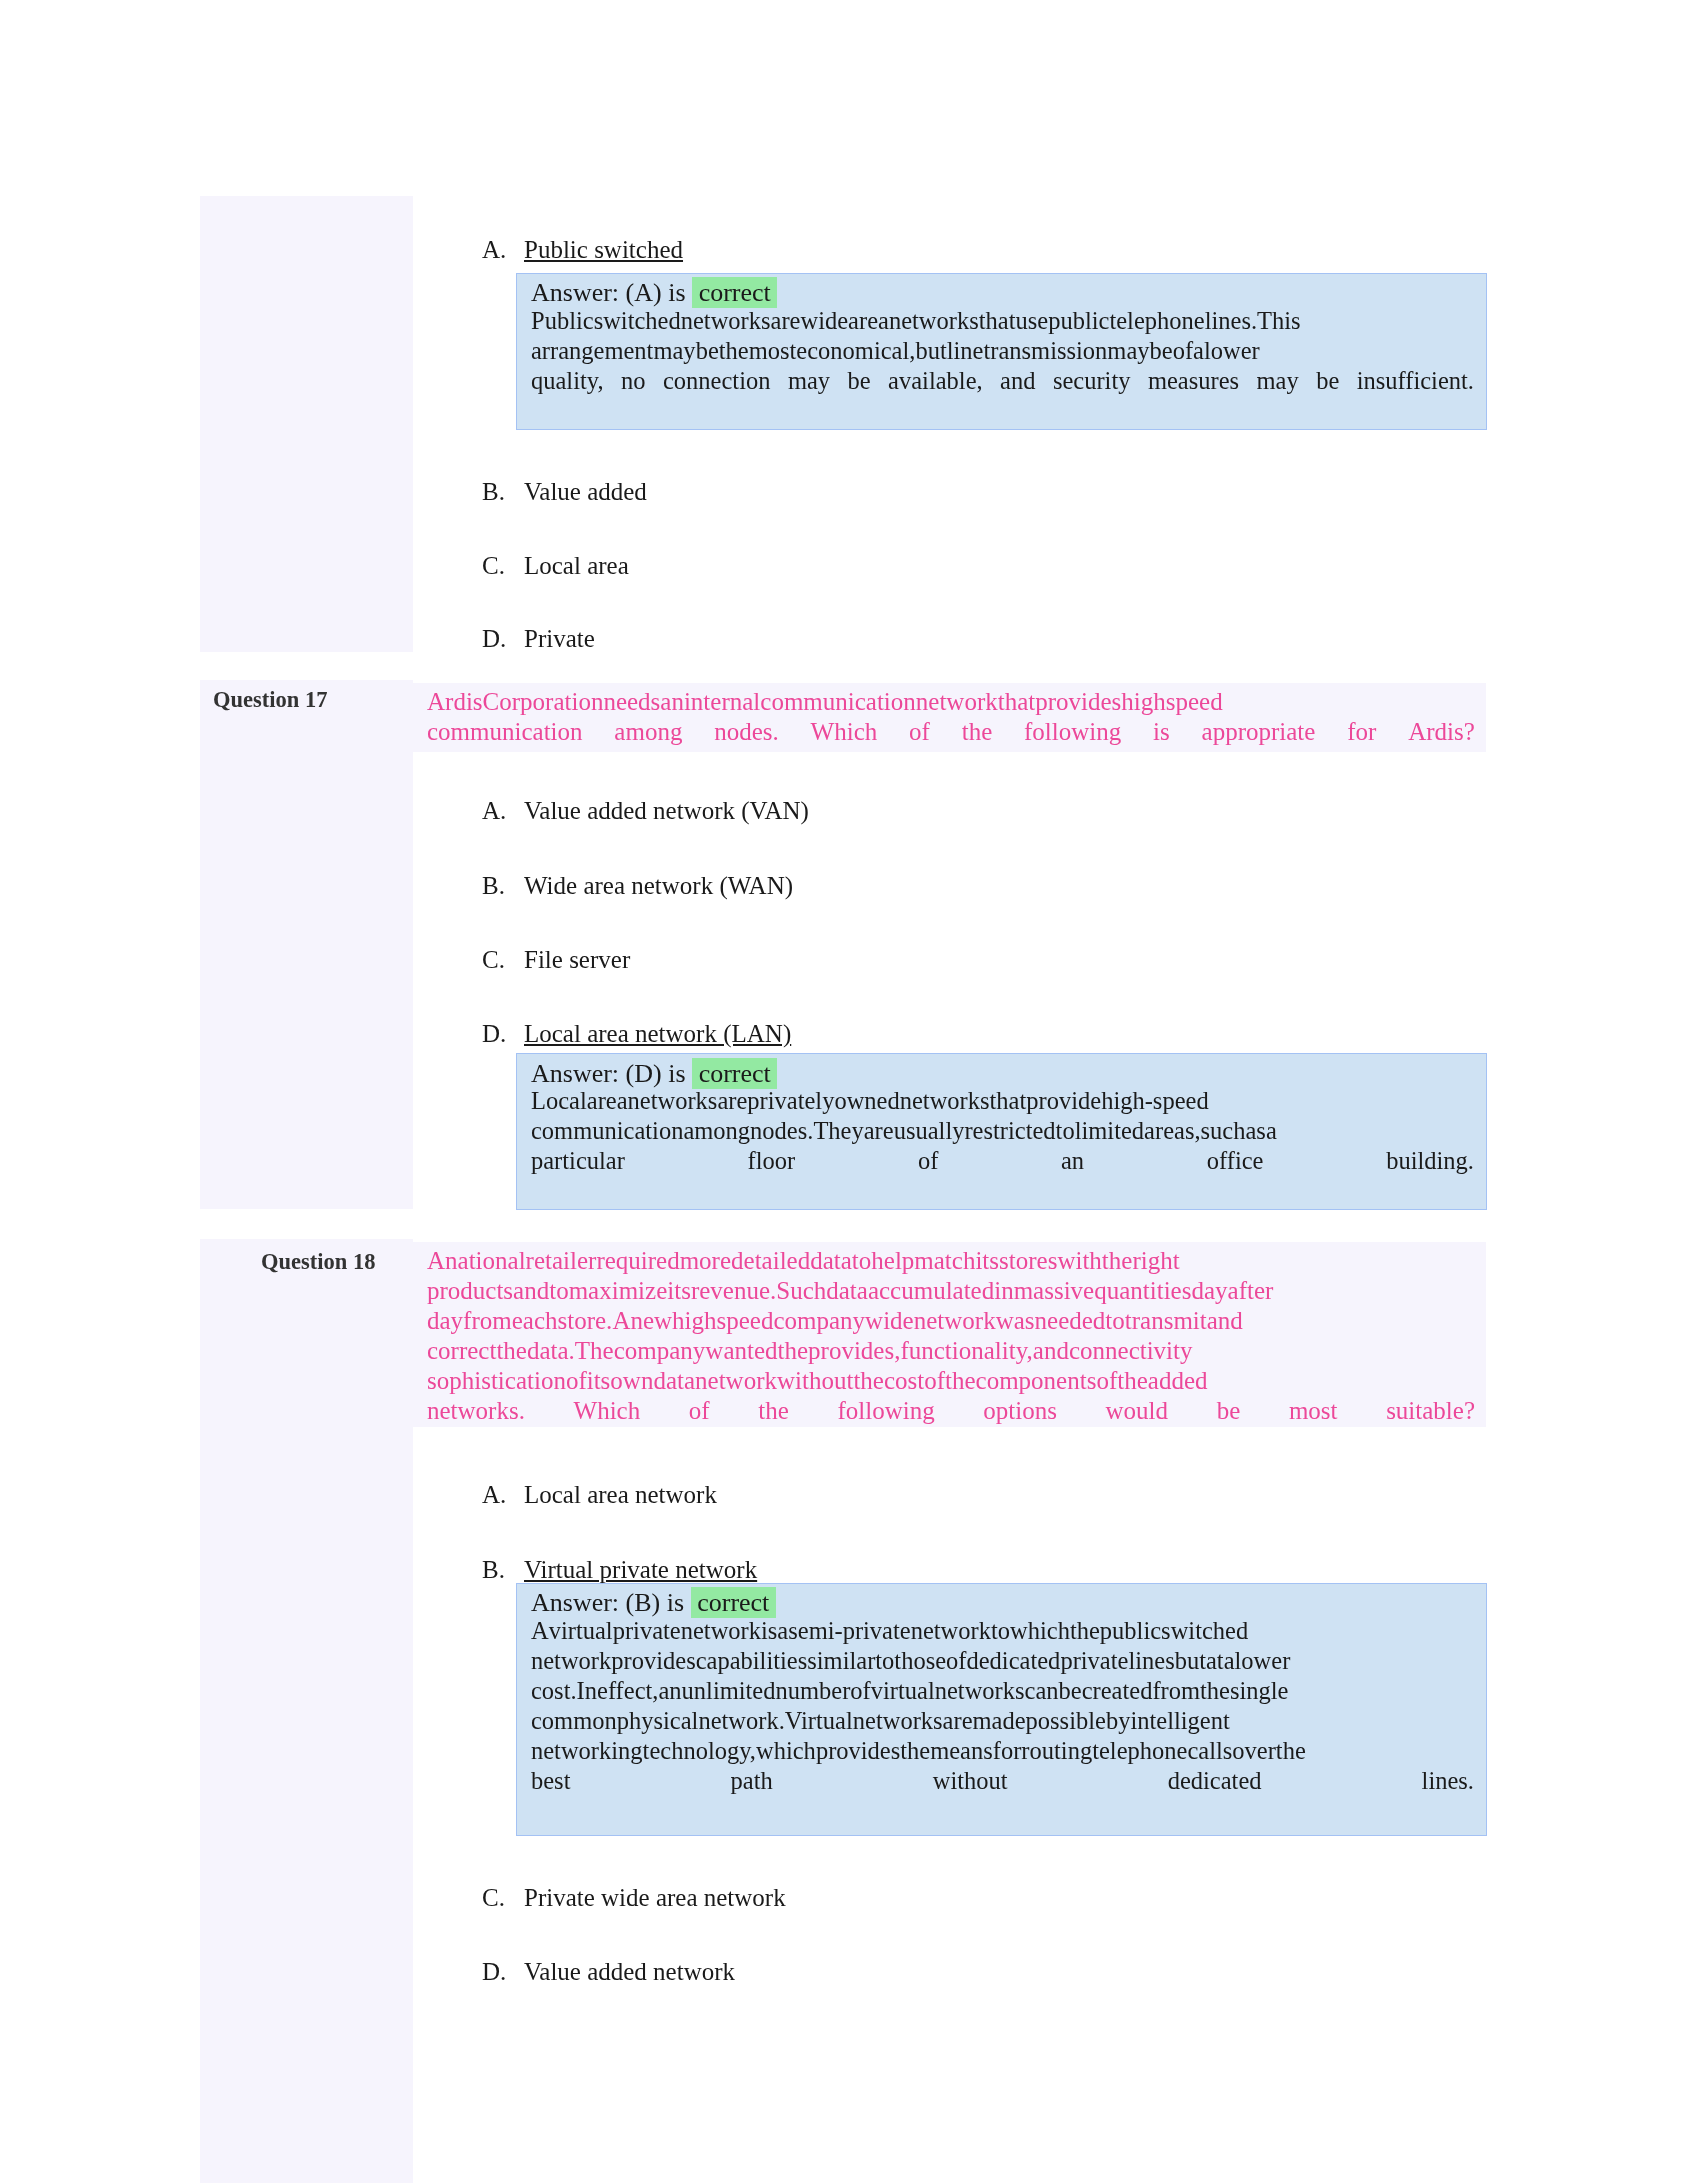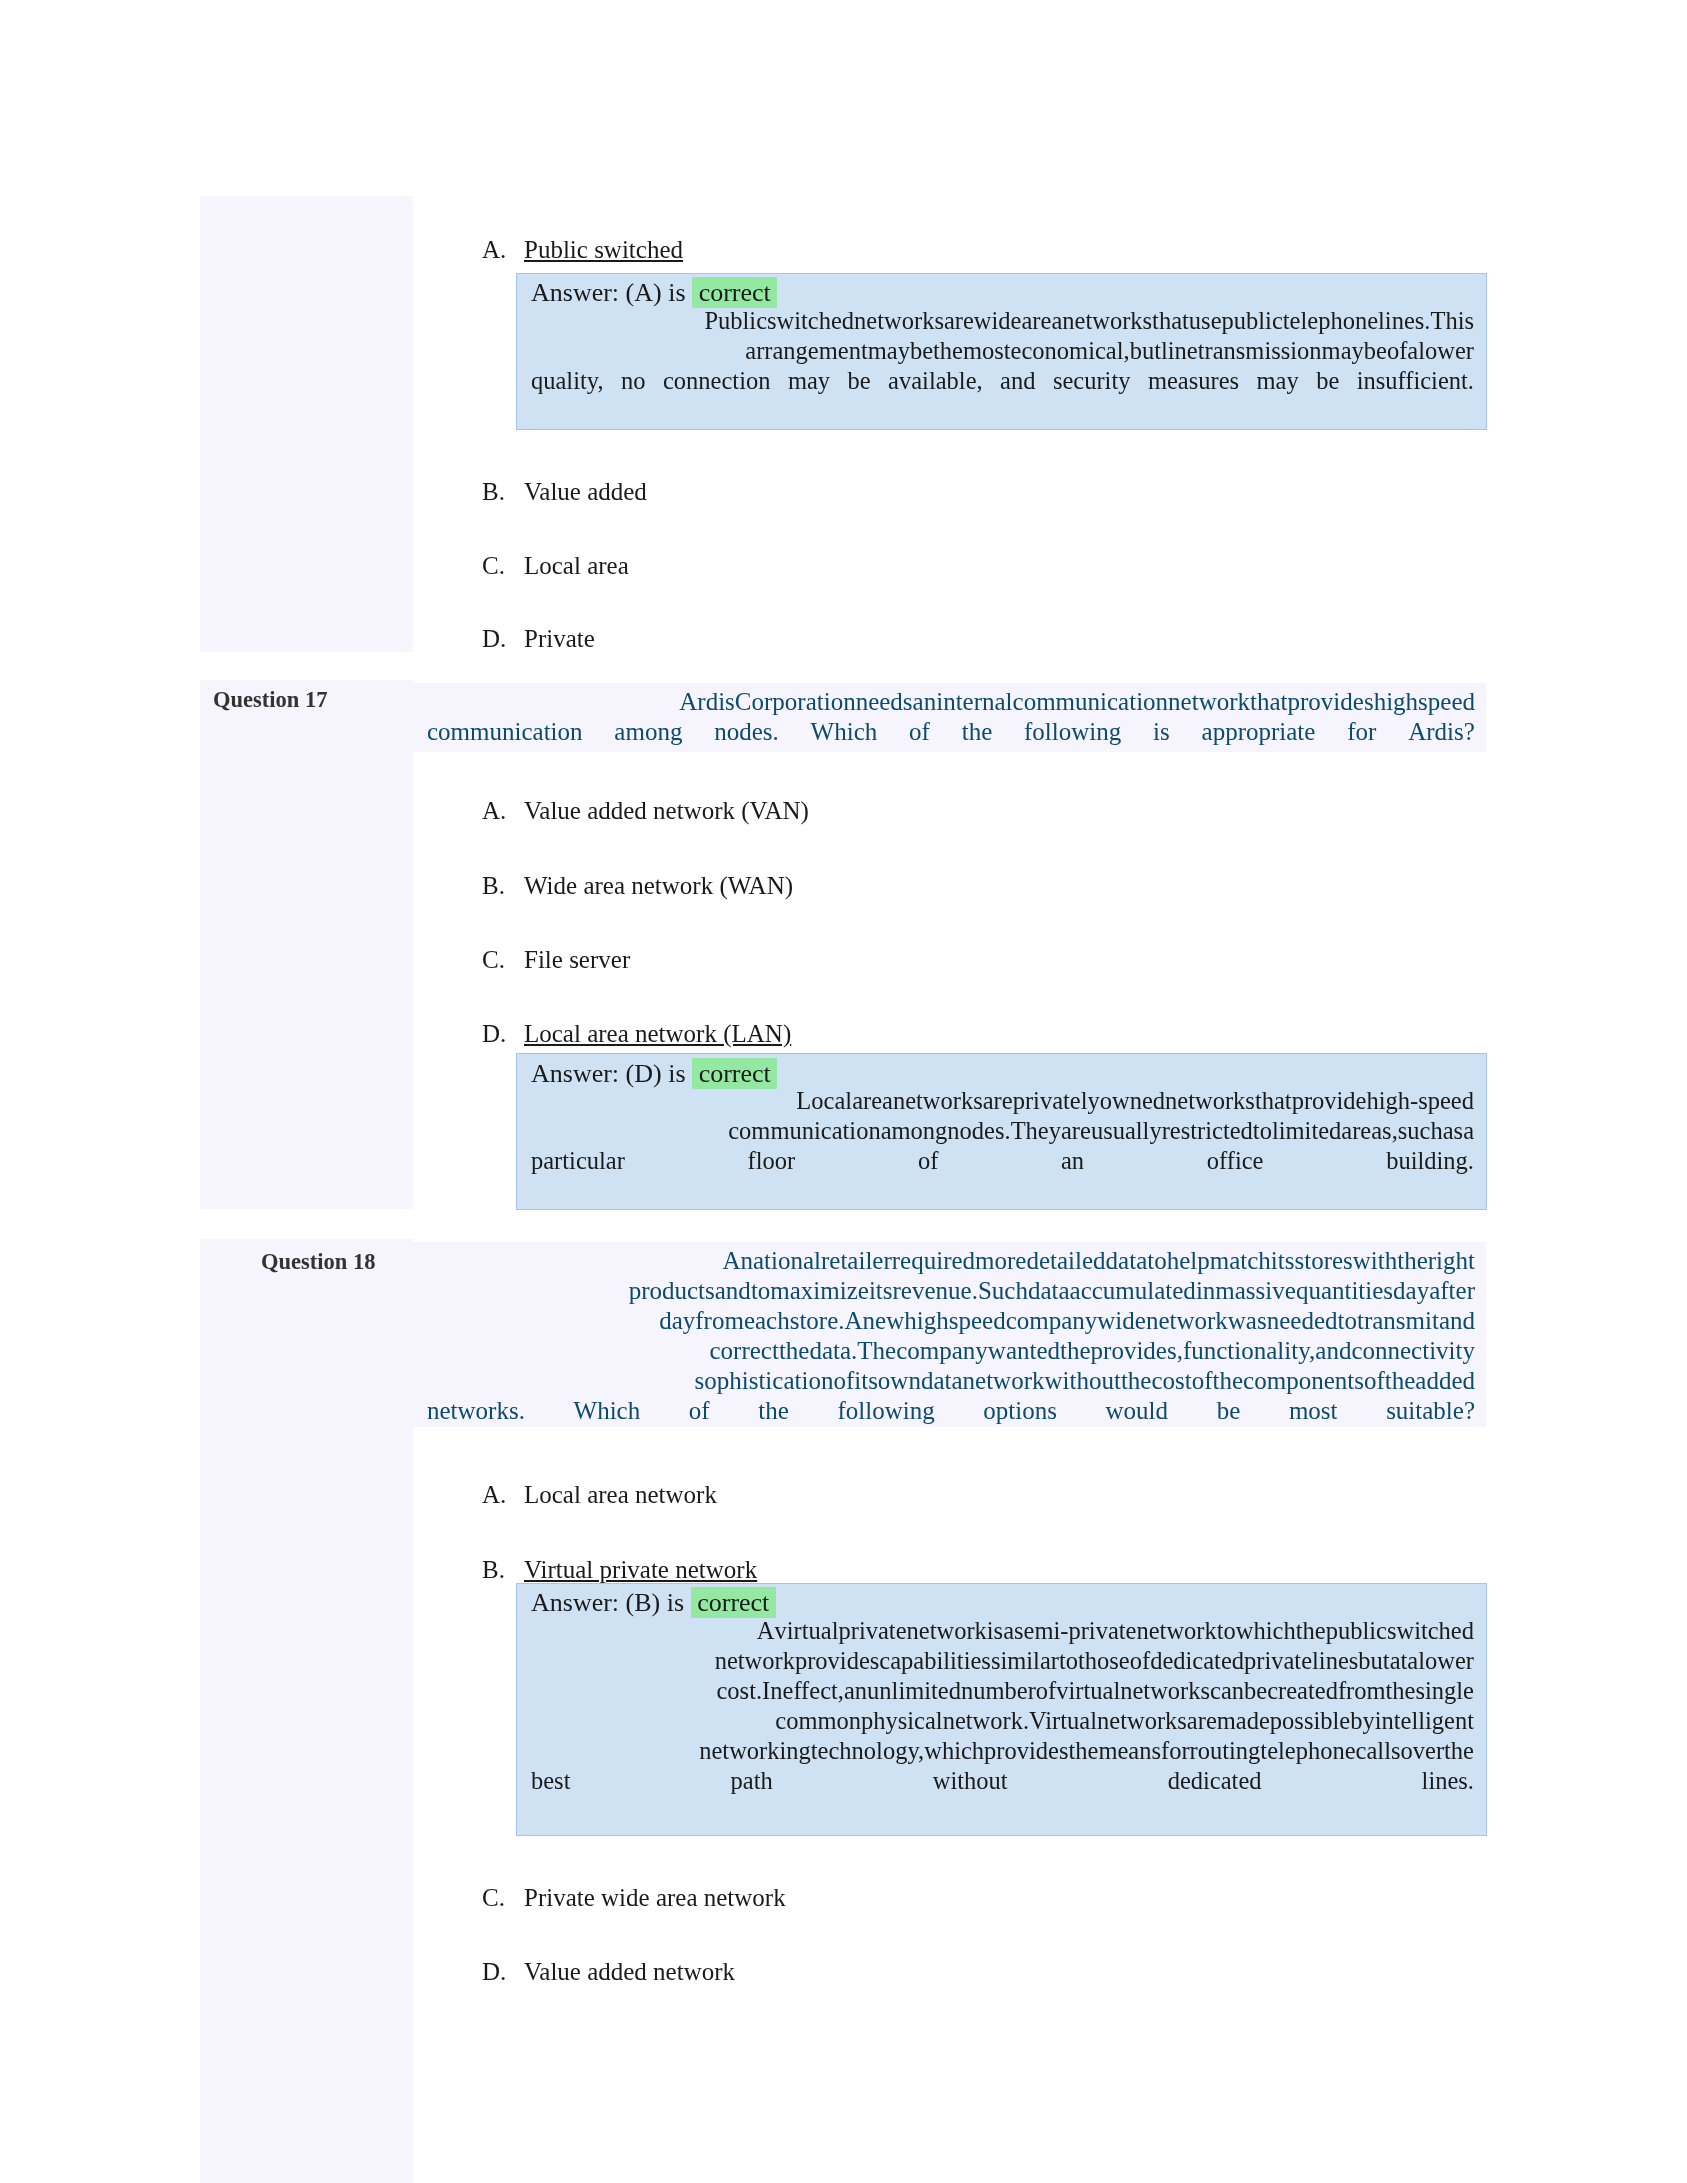--- a/index.html
+++ b/index.html
@@ -7,22 +7,22 @@
        font-family:"Liberation Serif",serif;}
   .page{position:relative;width:1687px;height:2183px;overflow:hidden;}
 
   
   .labelband{position:absolute;background:#f6f4fd;}
   .labeltext{position:absolute;font-weight:bold;
              font-size:22.5px;color:#333;white-space:nowrap;}
 
   
   .stemband{position:absolute;background:#f6f4fd;}
-  .stem{position:absolute;font-size:25px;line-height:30px;color:#0c4a6e;}
-  .jline{display:flex;justify-content:flex-end;white-space:pre;}
+  .stem{position:absolute;font-size:25px;line-height:30px;color:#ec4899;}
+  .jline{display:flex;justify-content:flex-start;white-space:pre;}
   .jline.last{justify-content:space-between;}
   .jline.last .w + .w{margin-left:.28em;}
 
   
   .opt{position:absolute;font-size:25px;color:#1a1a1a;white-space:nowrap;}
   .optsel{text-decoration:underline;}
 
   
   .ansbox{position:absolute;background:#cfe2f3;border:0.7px solid #a4c2f4;
           box-sizing:border-box;}

